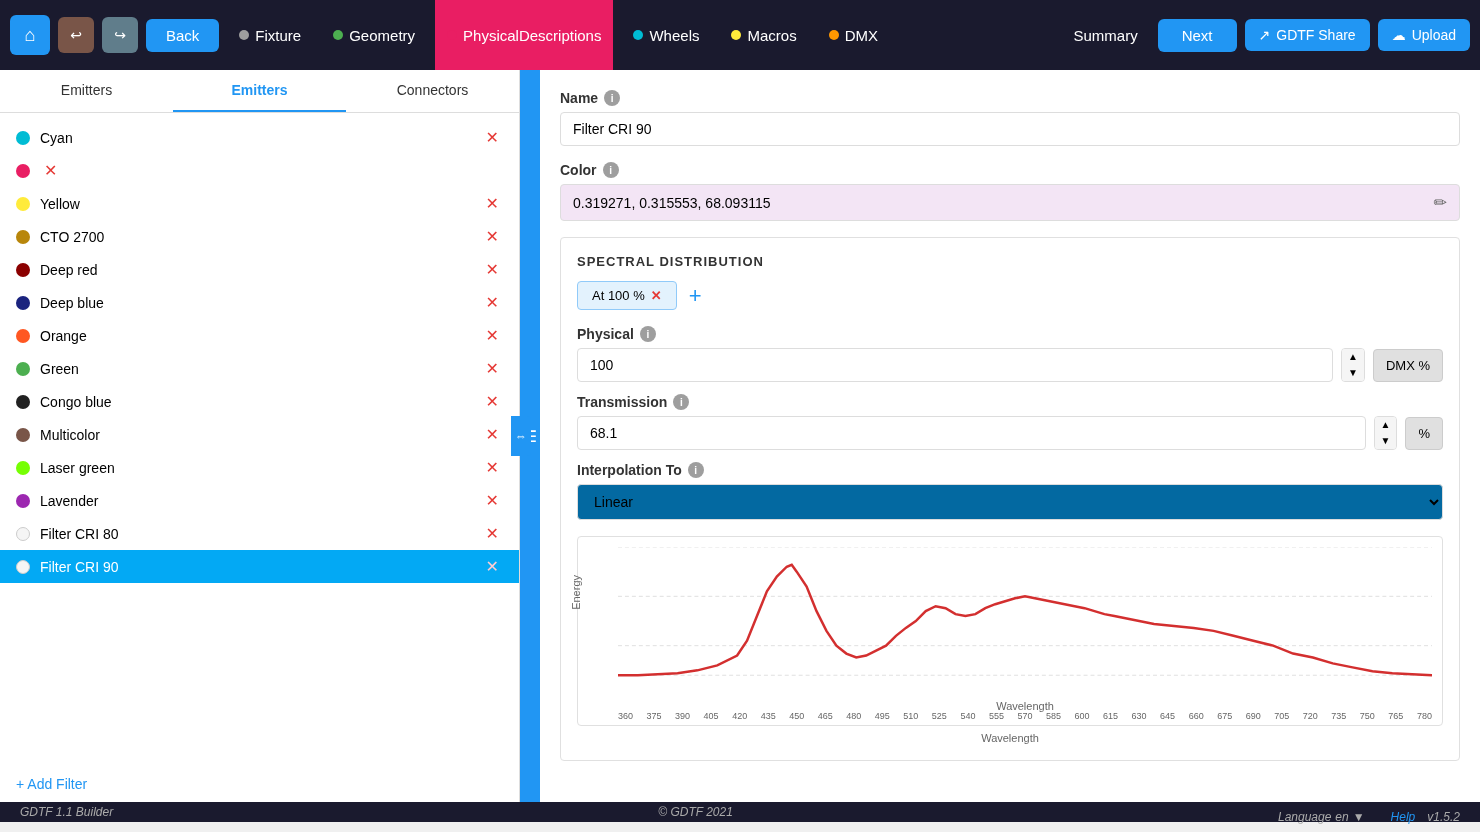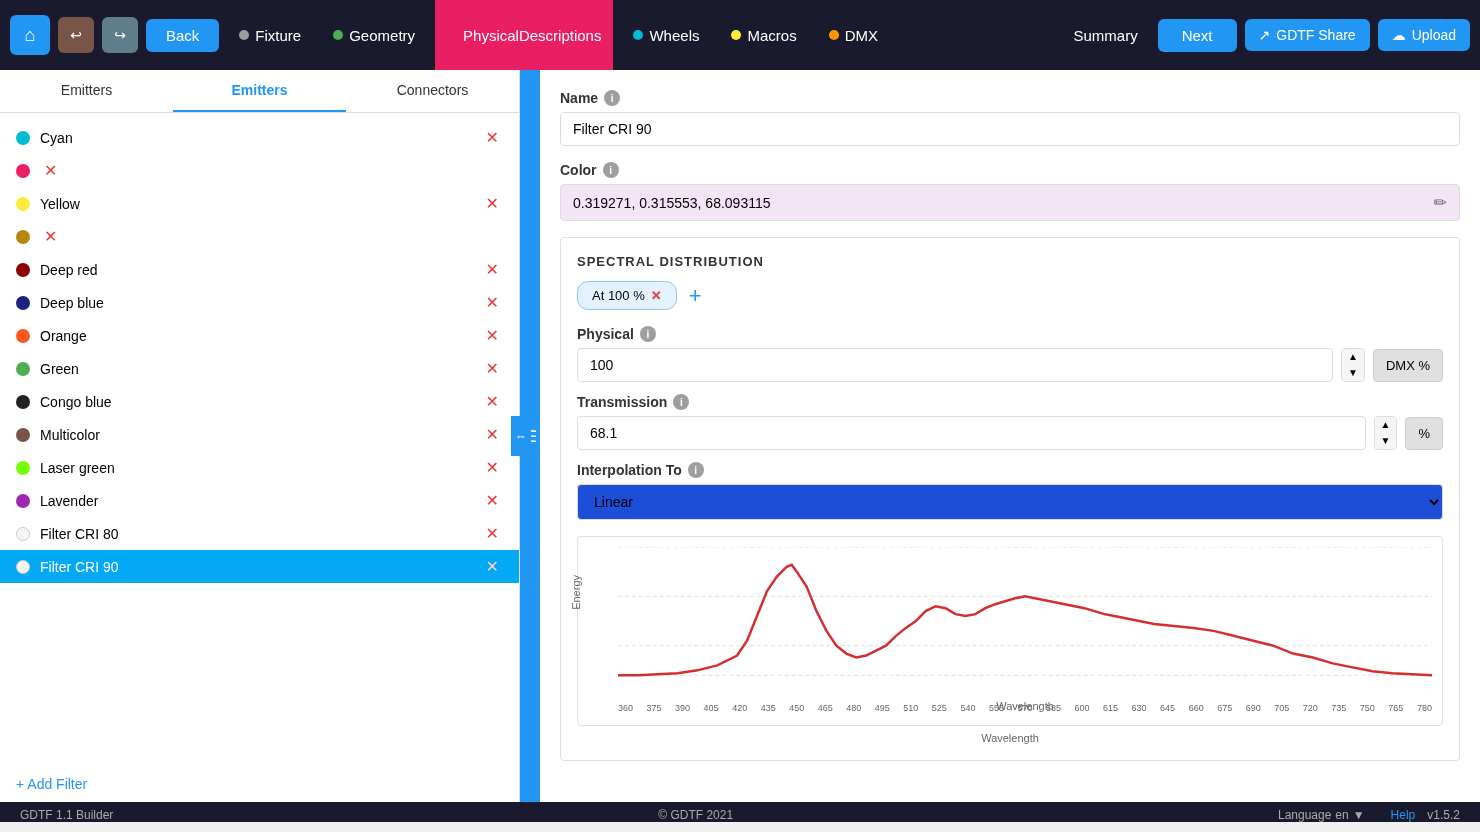--- a/index.html
+++ b/index.html
@@ -275,21 +275,21 @@
     }
     .spectral-tabs {
       display: flex;
       align-items: center;
       gap: 8px;
       margin-bottom: 16px;
     }
     .spectral-tab {
       background: #e3f2fd;
       border: 1px solid #90caf9;
-      border-radius: 11px;
+      border-radius: 4px;
       padding: 6px 14px;
       font-size: 13px;
       cursor: pointer;
       display: flex; align-items: center; gap: 6px;
     }
     .spectral-tab-x {
       color: #e53935;
       font-weight: bold;
     }
     .spectral-add-btn {
@@ -345,21 +345,21 @@
       cursor: pointer;
       font-size: 13px;
     }
 
     .interp-select {
       width: 100%;
       padding: 8px 12px;
       border: 1px solid #ddd;
       border-radius: 4px;
       font-size: 14px;
-      background: #1d4ed8;
+      background: #0369a1;
       cursor: pointer;
       margin-bottom: 16px;
     }
 
     
     .chart-container {
       width: 100%;
       height: 190px;
       position: relative;
       border: 1px solid #e0e0e0;
@@ -389,25 +389,26 @@
     .chart-svg {
       width: 100%;
       height: 100%;
     }
 
     
     .footer {
       height: 20px;
       background: #1a1a2e;
       display: flex;
-      align-items: flex-end;
+      align-items: center;
       justify-content: space-between;
       padding: 0 20px;
       color: #aaa;
       font-size: 12px;
+      font-style: italic;
     }
     .footer-right {
       display: flex;
       align-items: center;
       gap: 12px;
       margin-top: 9px;
     }
     .footer-lang {
       display: flex; align-items: center; gap: 4px;
     }
@@ -479,20 +480,21 @@
           <span class="filter-dot" style="background: rgb(233, 30, 99); border: none;"></span>
           <span class="filter-delete">✕</span>
         </div>
         <div class="filter-item">
           <span class="filter-dot" style="background: rgb(255, 235, 59); border: none;"></span>
           <span class="filter-name">Yellow</span>
           <span class="filter-delete">✕</span>
         </div>
         <div class="filter-item">
           <span class="filter-dot" style="background: rgb(184, 134, 11); border: none;"></span>
+          <span class="filter-name">CTO 2700</span>
           <span class="filter-delete">✕</span>
         </div>
         <div class="filter-item">
           <span class="filter-dot" style="background: rgb(139, 0, 0); border: none;"></span>
           <span class="filter-name">Deep red</span>
           <span class="filter-delete">✕</span>
         </div>
         <div class="filter-item">
           <span class="filter-dot" style="background: rgb(26, 35, 126); border: none;"></span>
           <span class="filter-name">Deep blue</span>
@@ -694,21 +696,21 @@
               720,118
               740,122
               760,126
               780,128
               800,129
               820,130
             "></polyline>
         </svg>
         <div class="chart-x-label" style="font-size:11px;color:#666;text-align:center;margin-top:2px;">Wavelength</div>
         
-        <div style="position:absolute;bottom:12px;left:40px;right:10px;display:flex;justify-content:space-between;">
+        <div style="position:absolute;bottom:4px;left:40px;right:10px;display:flex;justify-content:space-between;">
           <span style="font-size:9px;color:#666">360</span>
           <span style="font-size:9px;color:#666">375</span>
           <span style="font-size:9px;color:#666">390</span>
           <span style="font-size:9px;color:#666">405</span>
           <span style="font-size:9px;color:#666">420</span>
           <span style="font-size:9px;color:#666">435</span>
           <span style="font-size:9px;color:#666">450</span>
           <span style="font-size:9px;color:#666">465</span>
           <span style="font-size:9px;color:#666">480</span>
           <span style="font-size:9px;color:#666">495</span>

